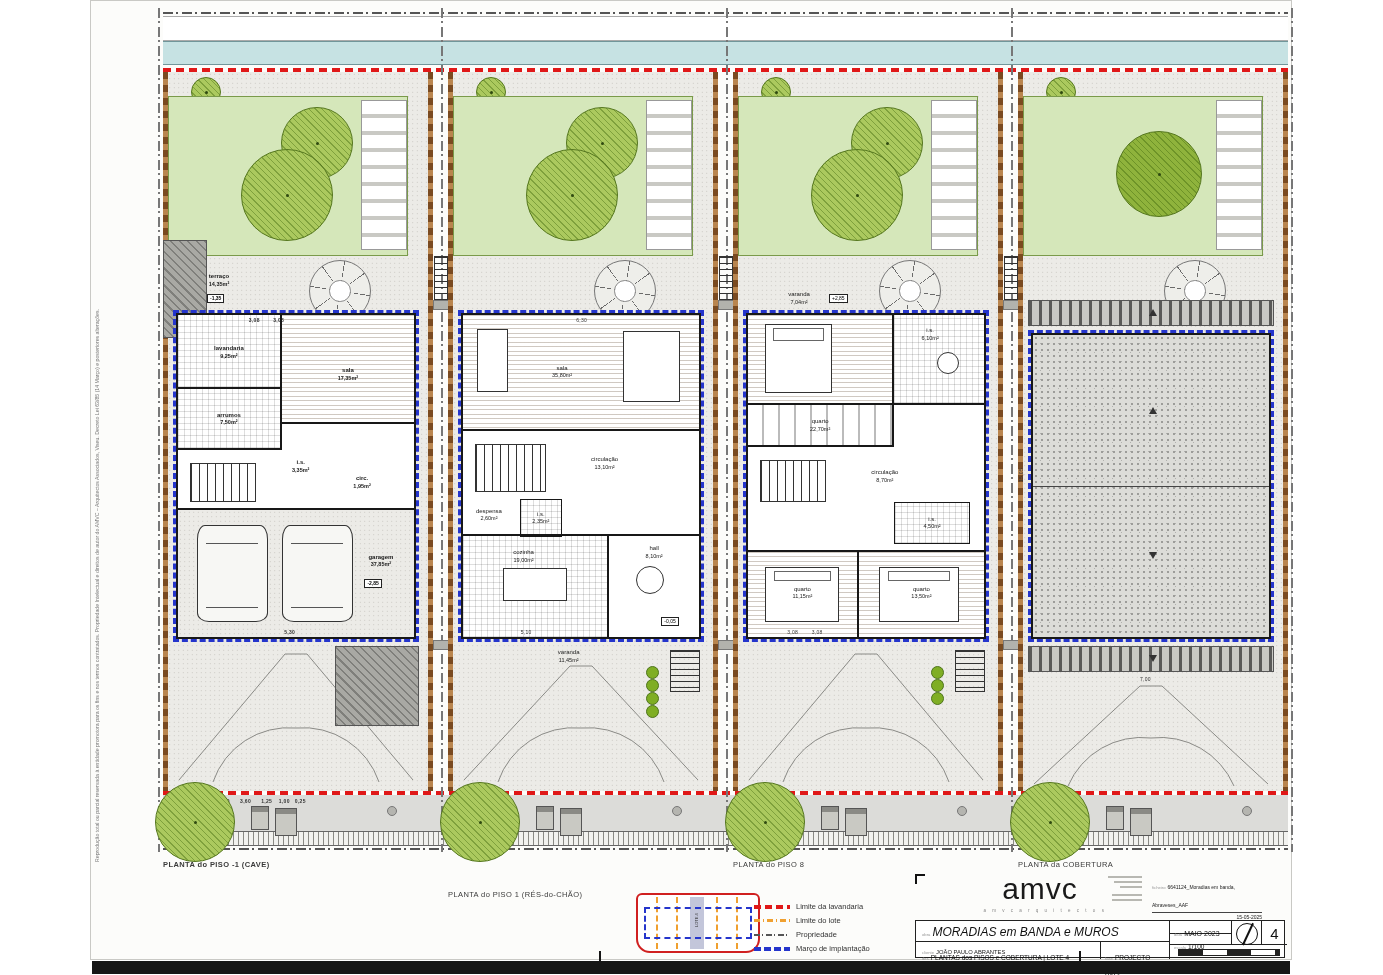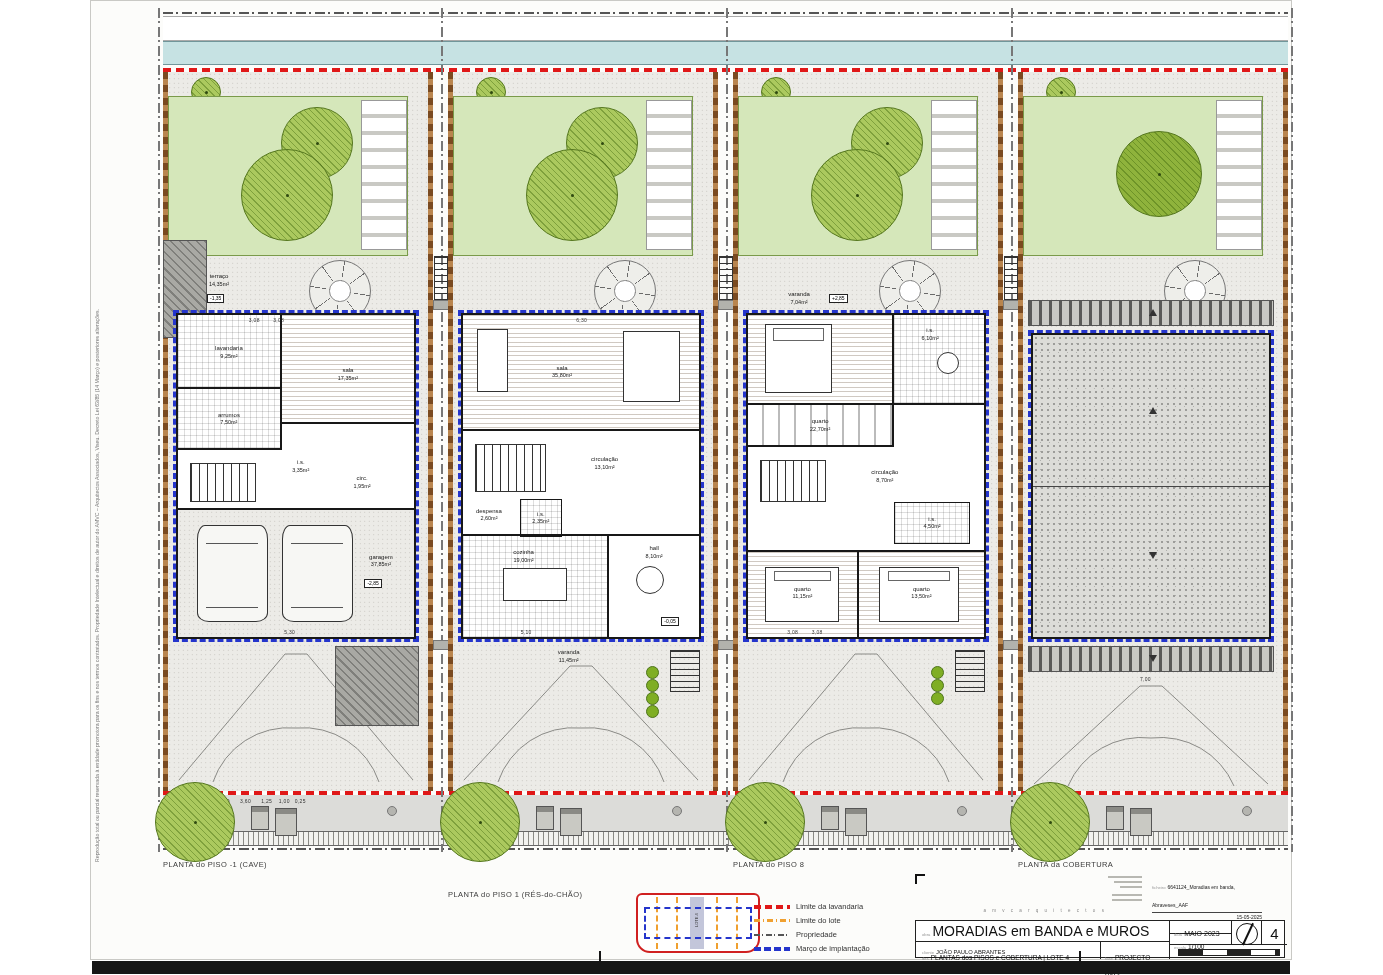--- a/index.html
+++ b/index.html
@@ -100,21 +100,21 @@
 <div class="abs stairs-h" style="left:434px;top:256px;width:14px;height:46px;"></div>
 <div class="abs stairs-h" style="left:719px;top:256px;width:14px;height:46px;"></div>
 <div class="abs stairs-h" style="left:1004px;top:256px;width:14px;height:46px;"></div>
 <div class="abs" style="left:433px;top:300px;width:16px;height:10px;background:#b2b2ad;border:1px solid #777;"></div>
 <div class="abs" style="left:718px;top:300px;width:16px;height:10px;background:#b2b2ad;border:1px solid #777;"></div>
 <div class="abs" style="left:1003px;top:300px;width:16px;height:10px;background:#b2b2ad;border:1px solid #777;"></div>
 <div class="abs" style="left:433px;top:640px;width:16px;height:10px;background:#b2b2ad;border:1px solid #777;"></div>
 <div class="abs" style="left:718px;top:640px;width:16px;height:10px;background:#b2b2ad;border:1px solid #777;"></div>
 <div class="abs" style="left:1003px;top:640px;width:16px;height:10px;background:#b2b2ad;border:1px solid #777;"></div>
 
-<div class="panel" style="left:163px;">
+<div class="panel" style="left:163px;font-weight:bold;">
   <div class="abs lot stipple" style="left:0;top:62px;width:270px;height:719px;">
     <div class="abs lotwall" style="left:0;top:0;height:719px;"></div>
     <div class="abs lotwall" style="left:265px;top:0;height:719px;"></div>
     <div class="abs tree" style="left:28px;top:5px;width:30px;height:30px;"></div>
     <div class="abs lawn" style="left:5px;top:24px;width:240px;height:160px;">
       <div class="abs tree" style="left:112px;top:10px;width:72px;height:72px;"></div>
       <div class="abs tree" style="left:72px;top:52px;width:92px;height:92px;"></div>
     </div>
     <div class="abs pergola" style="left:198px;top:28px;width:46px;height:150px;"></div>
     <div class="abs gazebo" style="left:146px;top:188px;width:62px;height:62px;"></div>
@@ -345,38 +345,39 @@
     <div class="abs" style="left:6px;top:12px;width:108px;height:32px;border:2px dashed #2535cc;"></div>
   </div>
   <div class="abs" style="left:118px;top:6px;"><span class="ls s1"></span><span class="lt">Limite da lavandaria</span></div>
   <div class="abs" style="left:118px;top:20px;"><span class="ls s2"></span><span class="lt">Limite do lote</span></div>
   <div class="abs" style="left:118px;top:34px;"><span class="ls s3"></span><span class="lt">Propriedade</span></div>
   <div class="abs" style="left:118px;top:48px;"><span class="ls s4"></span><span class="lt">Março de implantação</span></div>
 </div>
 
 <div class="abs" style="left:915px;top:872px;width:370px;height:88px;">
   <div class="abs" style="left:0;top:2px;width:10px;height:10px;border-left:2px solid #111;border-top:2px solid #111;"></div>
+  <div class="abs" style="left:45px;top:0;width:160px;text-align:center;font-size:30px;font-weight:300;letter-spacing:1px;color:#1a1a1a;">amvc</div>
   <div class="abs" style="left:30px;top:36px;width:200px;text-align:center;font-size:4.5px;letter-spacing:2.5px;color:#888;">a m v c   a r q u i t e c t o s</div>
   <div class="abs" style="left:193px;top:4px;width:36px;">
     <div class="addr-bar" style="width:34px;"></div>
     <div class="addr-bar" style="width:28px;margin-left:6px;"></div>
     <div class="addr-bar" style="width:22px;margin-left:12px;"></div>
     <div class="addr-bar" style="width:30px;margin-left:4px;margin-top:6px;"></div>
     <div class="addr-bar" style="width:30px;margin-left:4px;"></div>
   </div>
   <div class="abs" style="left:237px;top:2px;width:110px;">
     <div class="tb-row"><span class="tb-l">ficheiro</span><span class="tb-v">6641124_Moradias em banda, Abraveses_AAF</span></div>
     <div class="tb-row"><span class="tb-l">desenhou</span><span class="tb-v">VC</span><span class="tb-d">15-05-2025</span></div>
     <div class="tb-row"><span class="tb-l">verificou</span><span class="tb-v">BM</span><span class="tb-d">15-05-2025</span></div>
     <div class="tb-row" style="border-bottom:none;"><span class="tb-l">autor</span><span class="tb-v">Arquitecto Vitor Santos Cruz</span></div>
   </div>
 
   <div class="abs" style="left:0;top:48px;width:370px;height:38px;border:1.2px solid #222;background:#fff;">
     <div class="abs" style="left:0;top:0;width:253px;height:21px;border-bottom:1px solid #222;padding:1px 0 0 6px;">
-      <div><span class="tb-l">obra</span><span style="font-size:14px;color:#111;">MORADIAS em BANDA e MUROS</span></div>
+      <div><span class="tb-l">obra</span><span style="font-size:12px;color:#111;font-style:italic;">MORADIAS em BANDA e MUROS</span></div>
       <div><span class="tb-l">cliente</span><span style="font-size:5.8px;color:#222;">JOÃO PAULO ABRANTES</span></div>
       <div><span class="tb-l">local</span><span style="font-size:5.8px;color:#222;">TRAVESSA das CAMÉLIAS, ABRAVESES - VISEU</span></div>
     </div>
     <div class="abs" style="left:0;top:21px;width:185px;height:17px;border-right:1px solid #222;padding:4px 0 0 6px;">
       <span class="tb-l">des</span><span style="font-size:6.5px;color:#111;">PLANTAS dos PISOS e COBERTURA  |  LOTE 4</span>
     </div>
     <div class="abs" style="left:185px;top:21px;width:68px;height:17px;padding:4px 0 0 4px;">
       <span class="tb-l">fase</span><span style="font-size:6.5px;color:#111;">PROJECTO BASE</span>
     </div>
     <div class="abs" style="left:253px;top:0;width:117px;height:38px;border-left:1.2px solid #222;">

